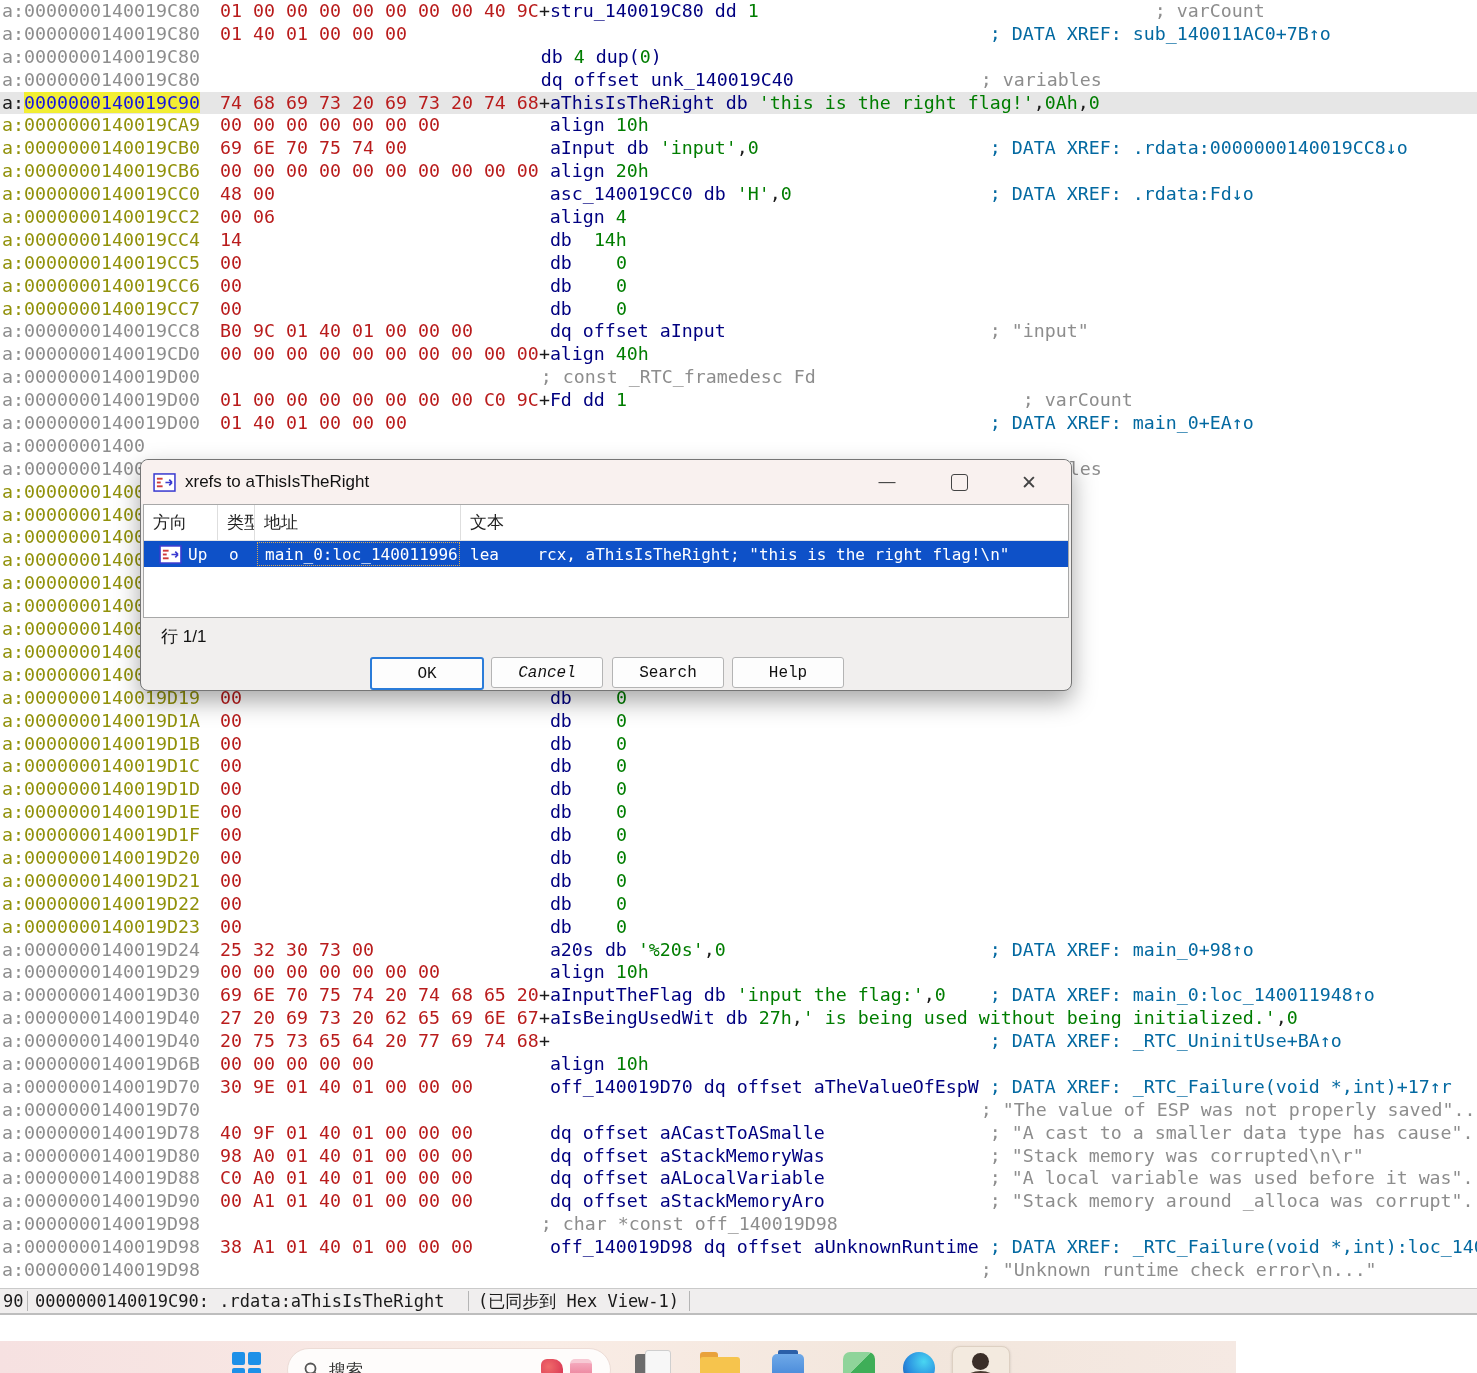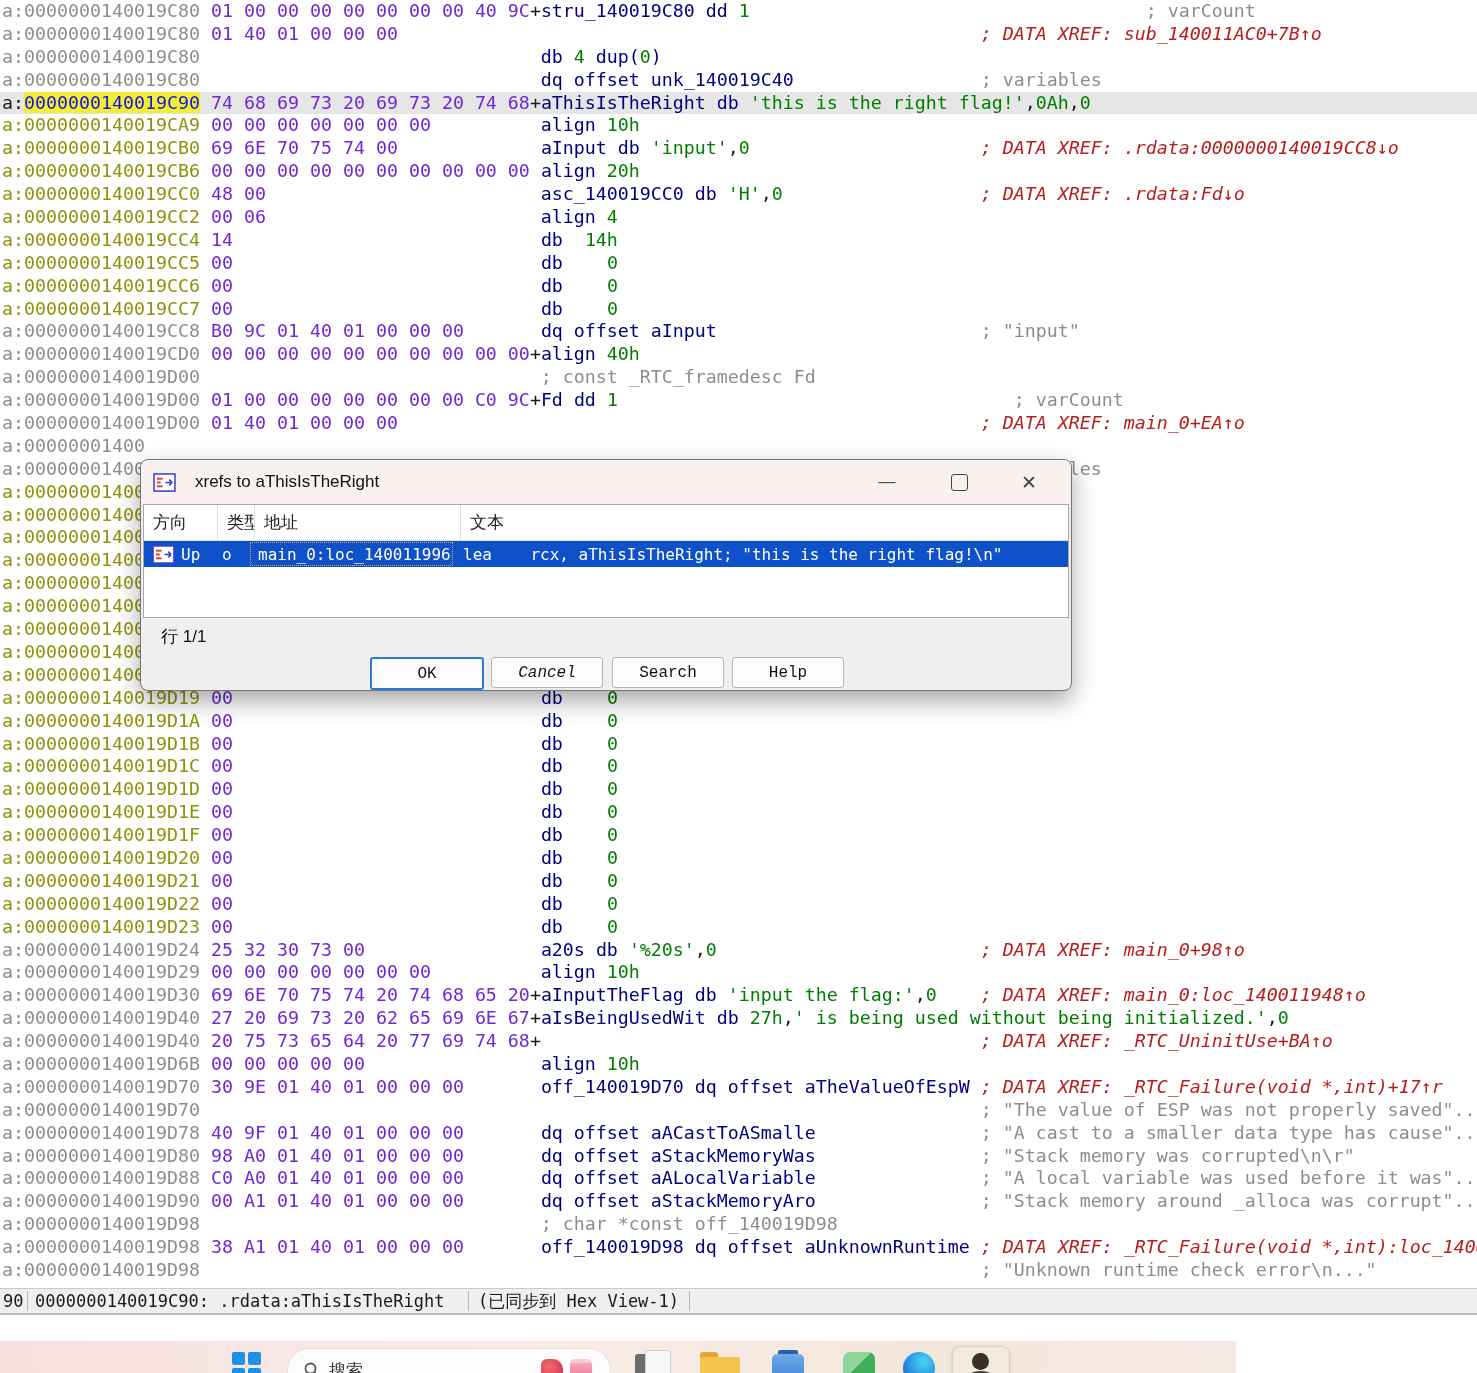--- a/index.html
+++ b/index.html
@@ -6,35 +6,35 @@
   body{width:1477px;height:1373px;position:relative;overflow:hidden;background:#ffffff;
        font-family:"Liberation Sans",sans-serif;}
 
   
   .listing{position:absolute;left:0;top:0;width:1477px;height:1289px;overflow:hidden;
            font-family:"DejaVu Sans Mono",monospace;font-size:18.27px;}
   .ln{height:22.9px;line-height:22.9px;white-space:pre;padding-left:2px;}
   .ln.hl{background:#e6e6e6;}
   .c-g{color:#8d8d8d;}
   .c-o{color:#91910a;}
-  .c-h{color:#6d28d9;}
+  .c-h{color:#b91c1c;margin-left:9px;}
   .c-n{color:#000080;}
   .c-v{color:#007d00;}
-  .c-x{color:#b91c1c;font-style:italic;}
+  .c-x{color:#0369a1;}
   .c-p{color:#1a1a1a;}
   .c-yb{color:#1616e0;background:#f2ee33;}
   .c-yg{color:#8d8d8d;background:#f2ee33;}
 
   
   .dialog{position:absolute;left:140px;top:459px;width:930px;height:230px;
           background:#f1efee;border:1px solid #757575;border-radius:8px;
           box-shadow:0 10px 24px rgba(0,0,0,.35);z-index:20;}
   .dlg-title{height:44px;background:#f9f1ef;border-radius:8px 8px 0 0;
              display:flex;align-items:center;padding-left:12px;position:relative;}
-  .dlg-title .ttl{font-size:17px;color:#111;margin-left:19px;}
+  .dlg-title .ttl{font-size:17px;color:#111;margin-left:9px;}
   .winctl{position:absolute;top:0;height:44px;width:46px;display:flex;align-items:center;
           justify-content:center;color:#444;font-size:17px;cursor:default;}
   .wc-min{left:723px;}
   .wc-max{left:795px;}
   .wc-close{left:865px;font-size:19px;}
   .maxbox{width:15px;height:15px;border:1.6px solid #444;border-radius:3px;display:inline-block;}
 
   .dlg-list{position:absolute;top:44px;left:2px;right:2px;height:112px;background:#fff;
             border:1px solid #a8a8a8;}
   .dlg-hdr{display:flex;height:35px;border-bottom:1px solid #e3e3e3;
@@ -184,21 +184,21 @@
   </div>
 
   <div class="dlg-list">
     <div class="dlg-hdr">
       <div class="cell w-dir">方向</div>
       <div class="cell w-type">类型</div>
       <div class="cell w-addr">地址</div>
       <div class="cell w-text">文本</div>
     </div>
     <div class="dlg-row">
-      <div class="cell w-dir" style="padding-left:5px;">
+      <div class="cell w-dir" style="padding-left:12px;">
         <svg class="xicon" viewBox="0 0 24 20">
           <rect x="1" y="1" width="22" height="18" fill="#ffffff" stroke="#3b3bd0" stroke-width="1.6"></rect>
           <line x1="4" y1="6" x2="10" y2="6" stroke="#d03b3b" stroke-width="2"></line>
           <line x1="4" y1="10" x2="8" y2="10" stroke="#d03b3b" stroke-width="2"></line>
           <line x1="4" y1="14" x2="10" y2="14" stroke="#d03b3b" stroke-width="2"></line>
           <path d="M13 10 L20 10 M20 10 L17 7 M20 10 L17 13" stroke="#3b3bd0" stroke-width="1.8" fill="none"></path>
         </svg>
         <span>Up</span>
       </div>
       <div class="cell w-type">o</div>

